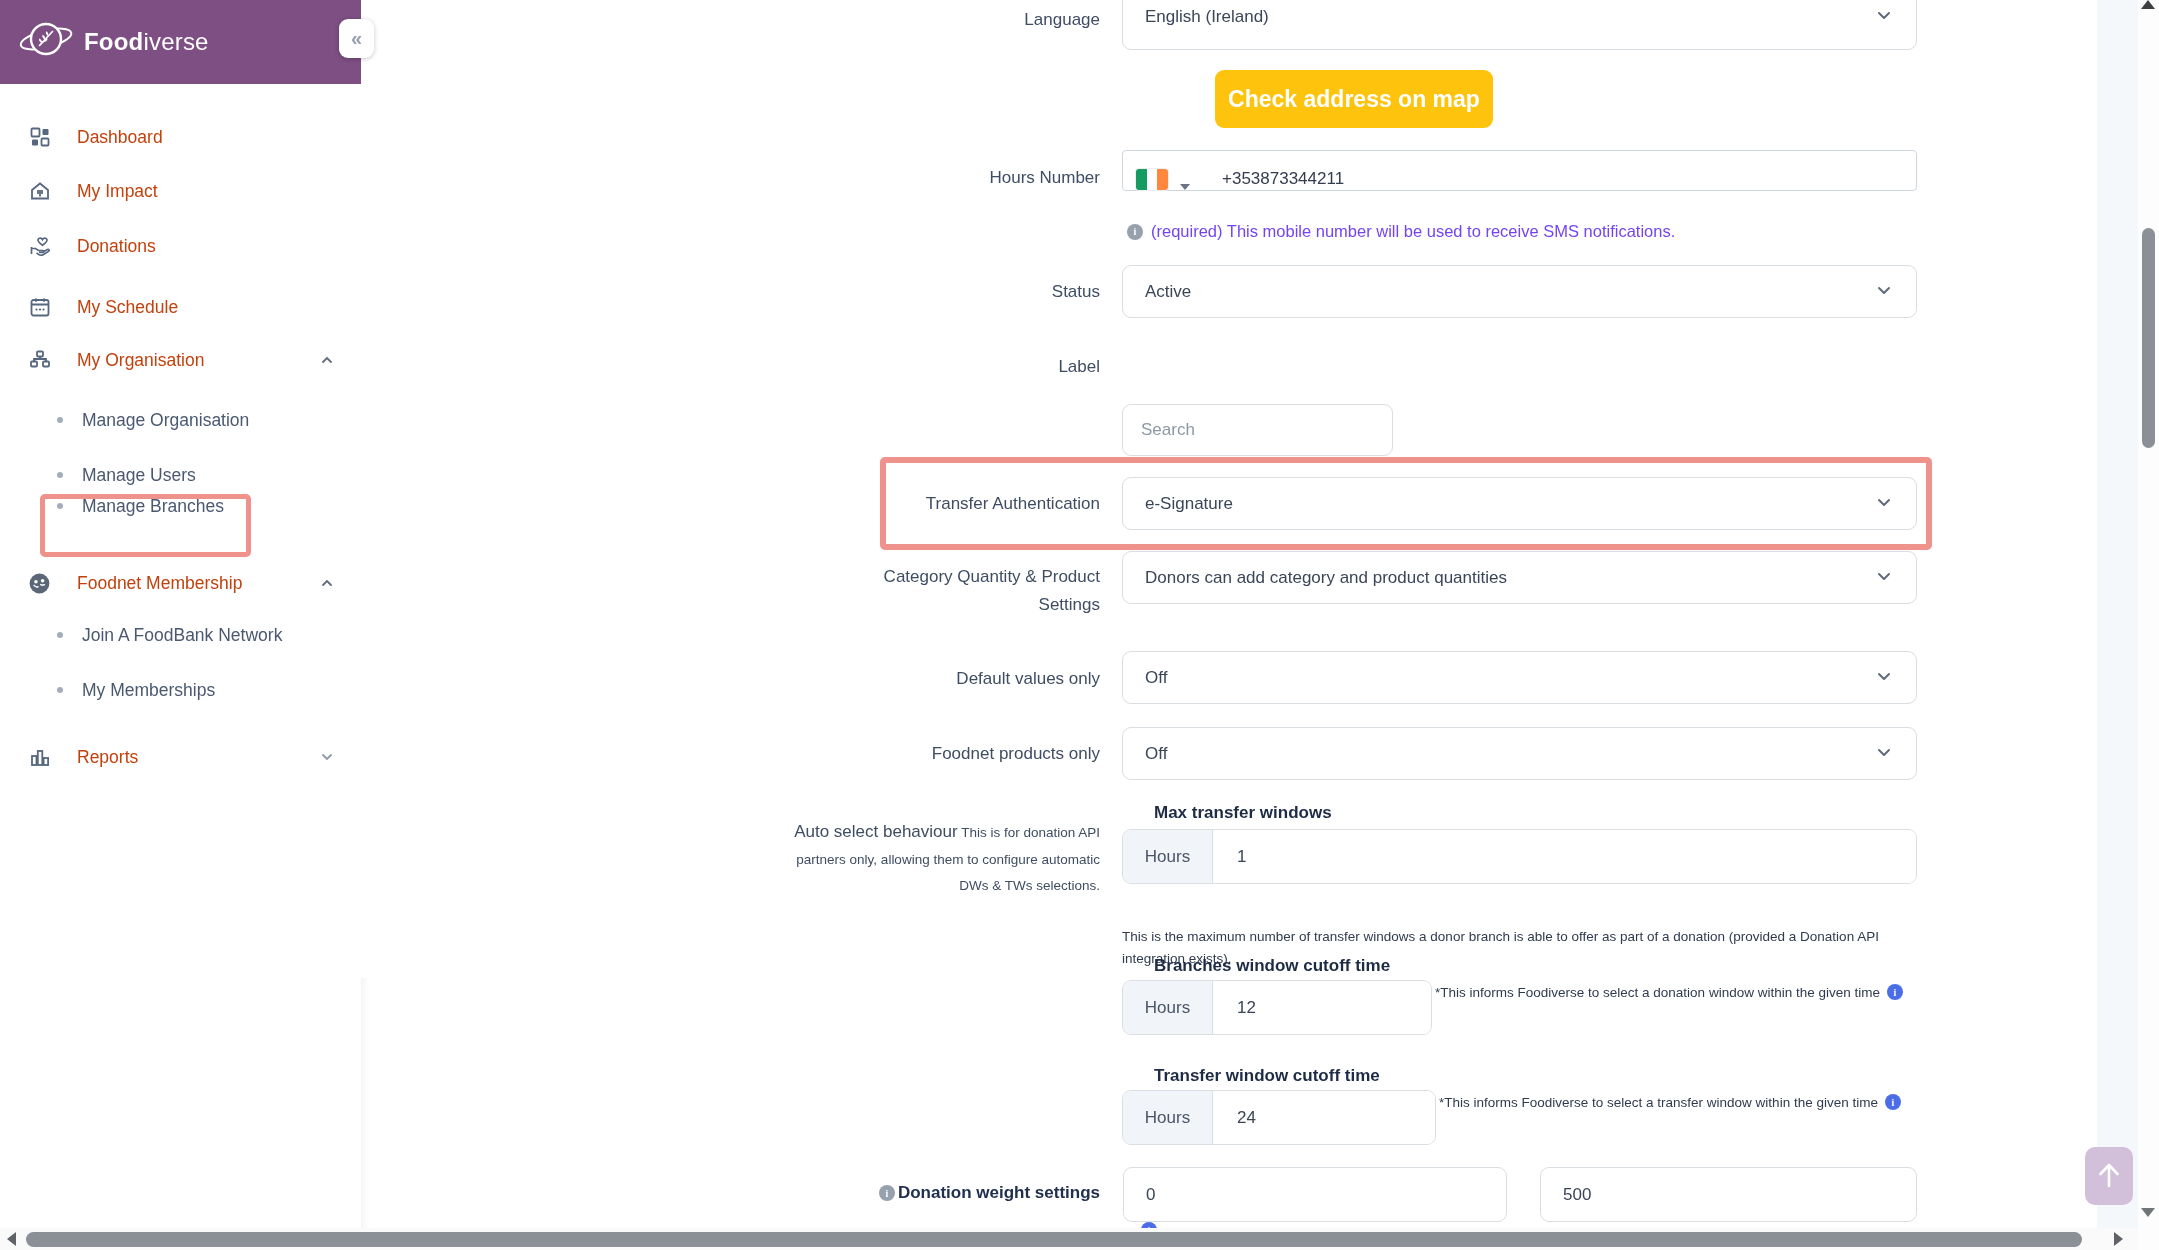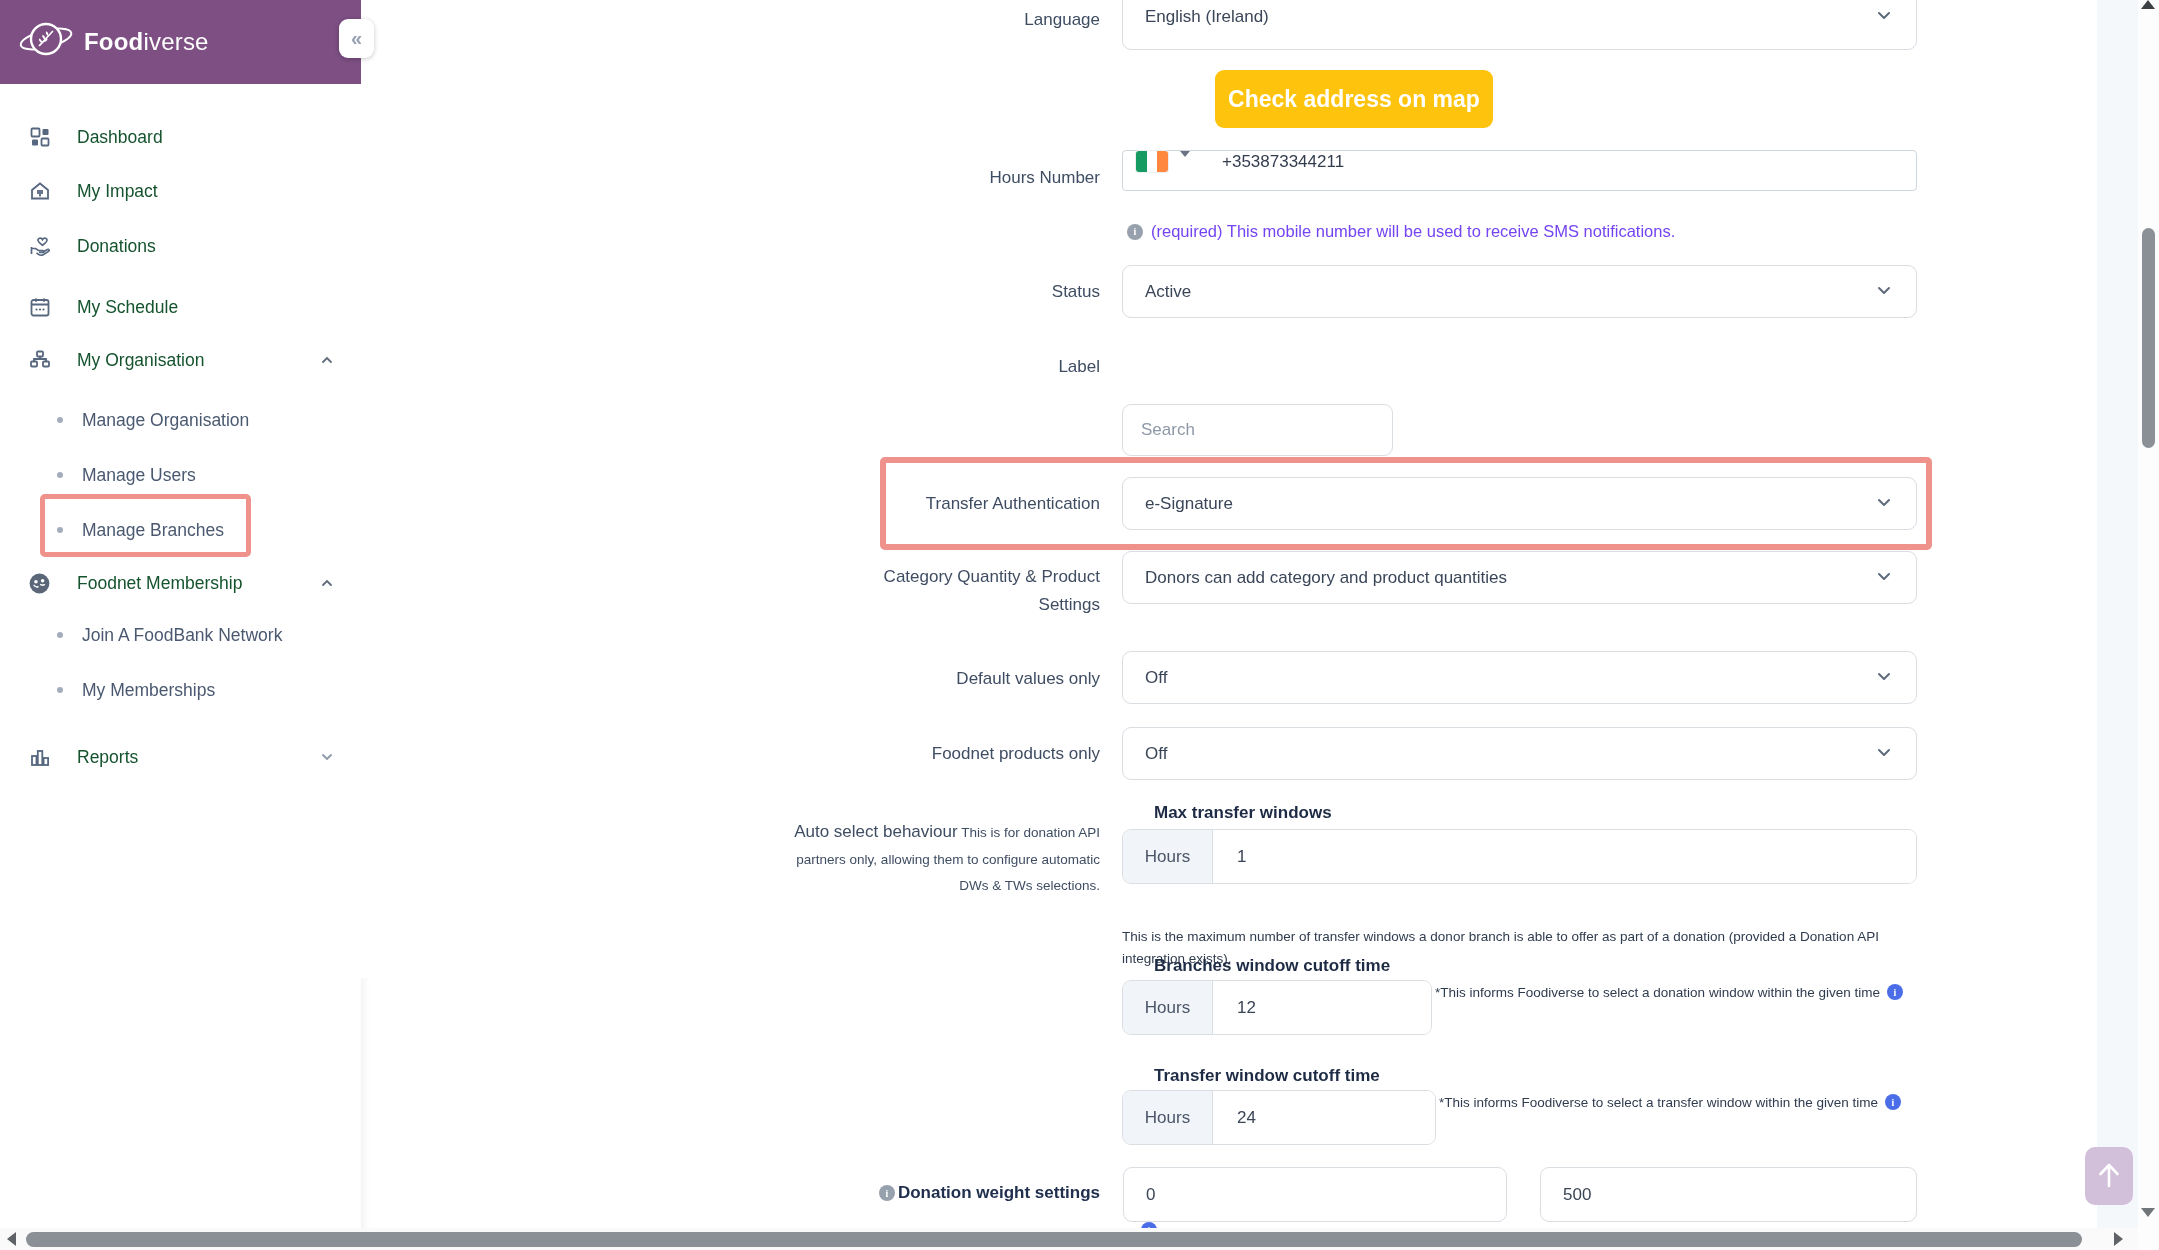--- a/index.html
+++ b/index.html
@@ -9,21 +9,21 @@
   #sidebar{position:absolute;left:0;top:0;width:361px;height:1250px;background:#fff;
            box-shadow:2px 0 8px rgba(23,43,77,.07);}
   .sb-head{position:absolute;left:0;top:0;width:361px;height:84px;background:#7d4f83;
            display:flex;align-items:center;padding-left:18px;box-sizing:border-box;}
   .brand{color:#fff;font-size:24px;margin-left:10px;letter-spacing:.2px;}
   .brand b{font-weight:700;}
   .nav-item{position:absolute;left:0;width:361px;height:30px;display:flex;align-items:center;
             padding-left:27px;box-sizing:border-box;cursor:pointer;}
   .nav-item .nico{width:25px;height:25px;display:flex;align-items:center;justify-content:center;
                   margin-right:25px;flex:0 0 25px;}
-  .ntext{font-size:17.5px;color:#14532d;font-weight:500;white-space:nowrap;}
+  .ntext{font-size:17.5px;color:#c2410c;font-weight:500;white-space:nowrap;}
   .nav-sub{padding-left:57px;align-items:center;}
   .nav-sub .ntext{font-weight:400;color:#4a5970;}
   .dot{width:6px;height:6px;border-radius:50%;background:#a3adbb;margin-right:19px;flex:0 0 6px;}
   .nchev{position:absolute;right:27px;top:8px;}
   .sb-highlight{position:absolute;left:40px;top:494px;width:211px;height:63px;
                 border:5px solid #f0928c;border-radius:5px;pointer-events:none;box-sizing:border-box;}
   #collapse-btn{position:absolute;left:339px;top:19px;width:35px;height:39px;background:#fff;
                 border:none;border-radius:9px;box-shadow:0 1px 5px rgba(0,0,0,.22);cursor:pointer;
                 color:#97a1b4;font-size:20px;font-weight:700;display:flex;align-items:center;
                 justify-content:center;z-index:30;font-family:"Liberation Sans",sans-serif;}
@@ -34,21 +34,21 @@
                color:#3f4d63;line-height:28px;}
   .sel{position:absolute;left:761px;width:795px;height:53px;border:1px solid #d9dee3;
        border-radius:9px;background:#fff;display:flex;align-items:center;padding:0 22px;
        box-sizing:border-box;cursor:pointer;}
   .selval{font-size:17px;color:#3a4658;}
   .chev{margin-left:auto;flex:0 0 20px;}
   .ybtn{position:absolute;left:854px;top:70px;width:278px;height:58px;background:#fec40d;
         border:none;border-radius:9px;color:#fff;font-size:23px;font-weight:700;cursor:pointer;
         font-family:"Liberation Sans",sans-serif;}
   .phone-box{position:absolute;left:761px;top:150px;width:795px;height:41px;border:1px solid #cfd6dc;
-             border-radius:4px;background:#fff;display:flex;align-items:flex-start;padding-left:13px;
+             border-radius:4px;background:#fff;display:flex;align-items:flex-end;padding-left:13px;
              box-sizing:border-box;}
   .flag{width:32px;height:21px;border-radius:3px;overflow:hidden;display:flex;box-shadow:0 0 0 1px #eceff2;}
   .flag span{flex:1;}
   .caret{width:0;height:0;border-left:5px solid transparent;border-right:5px solid transparent;
          border-top:6px solid #6b7486;margin-left:12px;}
   .phone-input{border:none;outline:none;font-size:17px;color:#333d4f;margin-left:30px;width:600px;
                font-family:"Liberation Sans",sans-serif;background:transparent;}
   .ginfo{width:16px;height:16px;border-radius:50%;background:#97a1ad;color:#fff;font-size:10px;
          font-weight:700;display:inline-flex;align-items:center;justify-content:center;
          flex:0 0 16px;font-family:"Liberation Serif",serif;}
@@ -195,21 +195,21 @@
     </div>
 
     <div class="nav-item nav-sub" style="top:405px">
       <span class="dot"></span>
       <span class="ntext">Manage Organisation</span>
     </div>
     <div class="nav-item nav-sub" style="top:460px">
       <span class="dot"></span>
       <span class="ntext">Manage Users</span>
     </div>
-    <div class="nav-item nav-sub" style="top:515px">
+    <div class="nav-item nav-sub" style="top:491px">
       <span class="dot"></span>
       <span class="ntext">Manage Branches</span>
     </div>
     <div class="sb-highlight"></div>
 
     <div class="nav-item" style="top:568px">
       <span class="nico">
         <svg width="25" height="25" viewBox="0 0 24 24">
             <circle cx="12" cy="12" r="9.5" fill="#5b6779"></circle>
           <circle cx="8.6" cy="10.3" r="1.7" fill="#fff"></circle>

